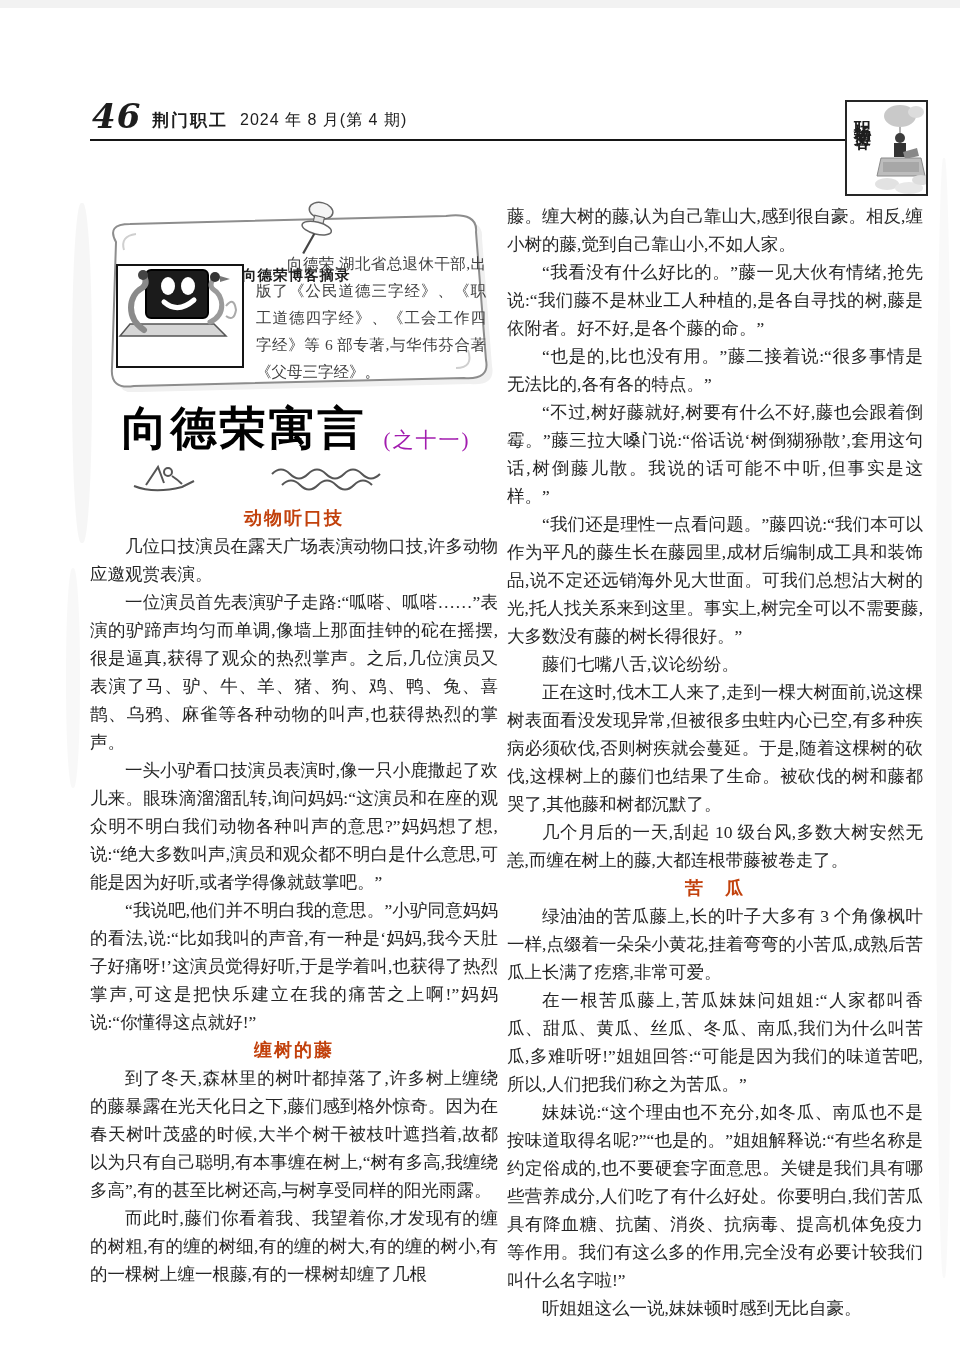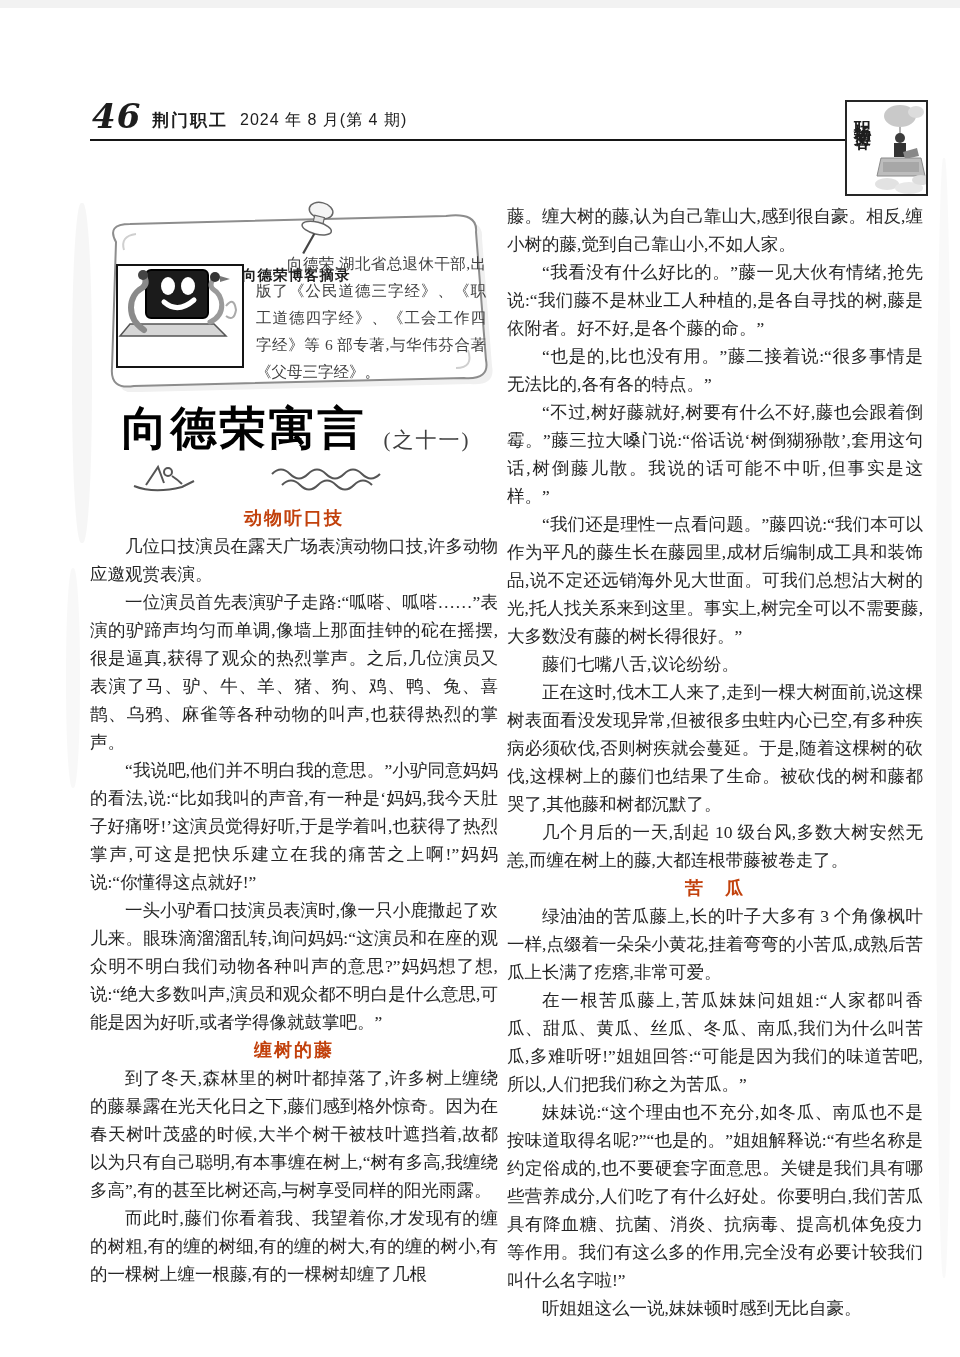--- a/index.html
+++ b/index.html
@@ -83,21 +83,21 @@
     position:absolute; left:90px; top:390px; width:412px;
     display:flex; justify-content:center; align-items:flex-end; gap:17px;
     white-space:nowrap;
   }
   .title-main {
     font: 900 46px "Liberation Sans", sans-serif;
     letter-spacing: 3px; color:#000;
   }
   .title-sub {
     font: 400 21px "Liberation Serif", serif;
-    padding-bottom: 6px; letter-spacing:2px; color:#404040;
+    padding-bottom: 6px; letter-spacing:2px; color:#a21caf;
   }
   .doodle-row {
     position:absolute; left:128px; top:452px;
     display:flex; align-items:center; gap:46px;
   }
 
   
   .col { position:absolute; font-size:17.5px; line-height:28px; color:#262626; }
   .col-left  { left:90px;  top:496px; width:408px; }
   .col-right { left:507px; top:194px; width:416px; }
@@ -190,22 +190,22 @@
     <svg width="160" height="28" viewBox="0 0 160 28">
       <path d="M6,10 q9,-9 18,0 t18,0 t18,0 t18,0 t18,0 t18,0" fill="none" stroke="#555" stroke-width="2"></path>
       <path d="M16,21 q9,-9 18,0 t18,0 t18,0 t18,0 t18,0" fill="none" stroke="#555" stroke-width="2"></path>
     </svg>
   </div>
 
   <div class="col col-left">
     <h3 class="sec-head">动物听口技</h3>
     <p>几位口技演员在露天广场表演动物口技,许多动物应邀观赏表演。</p>
     <p>一位演员首先表演驴子走路:“呱嗒、呱嗒……”表演的驴蹄声均匀而单调,像墙上那面挂钟的砣在摇摆,很是逼真,获得了观众的热烈掌声。之后,几位演员又表演了马、驴、牛、羊、猪、狗、鸡、鸭、兔、喜鹊、乌鸦、麻雀等各种动物的叫声,也获得热烈的掌声。</p>
+    <p>一头小驴看口技演员表演时,像一只小鹿撒起了欢儿来。眼珠滴溜溜乱转,询问妈妈:“这演员和在座的观众明不明白我们动物各种叫声的意思?”妈妈想了想,说:“绝大多数叫声,演员和观众都不明白是什么意思,可能是因为好听,或者学得像就鼓掌吧。”</p>
     <p>“我说吧,他们并不明白我的意思。”小驴同意妈妈的看法,说:“比如我叫的声音,有一种是‘妈妈,我今天肚子好痛呀!’这演员觉得好听,于是学着叫,也获得了热烈掌声,可这是把快乐建立在我的痛苦之上啊!”妈妈说:“你懂得这点就好!”</p>
-    <p>一头小驴看口技演员表演时,像一只小鹿撒起了欢儿来。眼珠滴溜溜乱转,询问妈妈:“这演员和在座的观众明不明白我们动物各种叫声的意思?”妈妈想了想,说:“绝大多数叫声,演员和观众都不明白是什么意思,可能是因为好听,或者学得像就鼓掌吧。”</p>
     <h3 class="sec-head">缠树的藤</h3>
     <p>到了冬天,森林里的树叶都掉落了,许多树上缠绕的藤暴露在光天化日之下,藤们感到格外惊奇。因为在春天树叶茂盛的时候,大半个树干被枝叶遮挡着,故都以为只有自己聪明,有本事缠在树上,“树有多高,我缠绕多高”,有的甚至比树还高,与树享受同样的阳光雨露。</p>
     <p>而此时,藤们你看着我、我望着你,才发现有的缠的树粗,有的缠的树细,有的缠的树大,有的缠的树小,有的一棵树上缠一根藤,有的一棵树却缠了几根</p>
   </div>
 
   <div class="col col-right">
     <p class="flush">藤。缠大树的藤,认为自己靠山大,感到很自豪。相反,缠小树的藤,觉到自己靠山小,不如人家。</p>
     <p>“我看没有什么好比的。”藤一见大伙有情绪,抢先说:“我们藤不是林业工人种植的,是各自寻找的树,藤是依附者。好不好,是各个藤的命。”</p>
     <p>“也是的,比也没有用。”藤二接着说:“很多事情是无法比的,各有各的特点。”</p>
     <p>“不过,树好藤就好,树要有什么不好,藤也会跟着倒霉。”藤三拉大嗓门说:“俗话说‘树倒猢狲散’,套用这句话,树倒藤儿散。我说的话可能不中听,但事实是这样。”</p>

